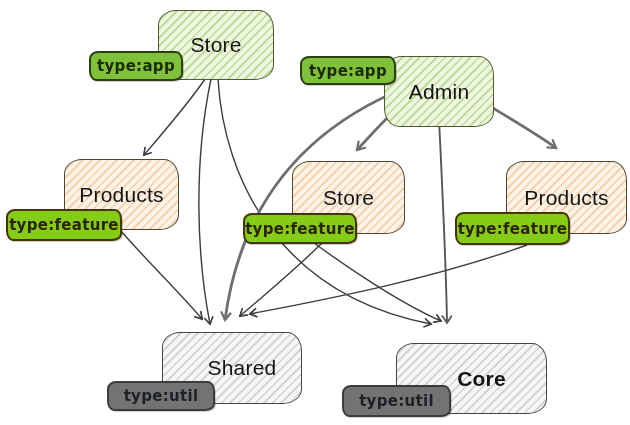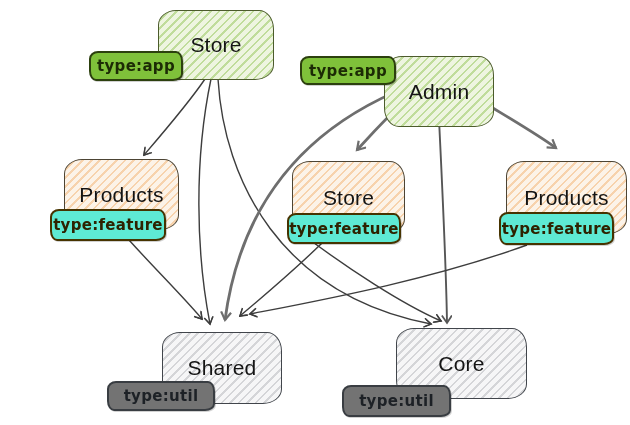--- a/index.html
+++ b/index.html
@@ -15,30 +15,30 @@
       repeating-linear-gradient(135deg, rgba(154,200,98,.55) 0 1.8px, rgba(0,0,0,0) 1.8px 6px),
       #eef5e0;
       border-color:#4c5b2c;}
   .node.feature{background:
       repeating-linear-gradient(135deg, rgba(242,178,113,.5) 0 1.8px, rgba(0,0,0,0) 1.8px 6px),
       #fcf3e8;
       border-color:#4c4434;text-align:right;}
   .node.util{background:
       repeating-linear-gradient(135deg, rgba(150,152,158,.35) 0 1.8px, rgba(0,0,0,0) 1.8px 6px),
       #f6f6f7;
-      border-color:#41454b;}
+      border-color:#41454b;padding-left:20px;}
 
   .badge{position:absolute;display:flex;align-items:center;justify-content:center;
          border:2px solid #2e3512;
          border-radius:9px 7px 10px 7px / 8px 10px 7px 10px;
          font-family:"DejaVu Sans", sans-serif;
          font-weight:bold;font-size:15px;letter-spacing:.3px;
          box-shadow:1px 1px 0 rgba(0,0,0,.18);}
   .badge.app{background:#7fc13a;border-color:#2c400e;color:#1c2b05;}
-  .badge.feature{background:#5eead4;border-color:#463300;color:#2e2200;margin-left:44px;}
+  .badge.feature{background:#84cc16;border-color:#463300;color:#2e2200;}
   .badge.util{background:#737373;border-color:#393d42;color:#1d2126;}
 
   .e-thin{stroke:#3d3d3d;stroke-width:1.4;fill:none;}
   .e-mid{stroke:#565656;stroke-width:1.9;fill:none;}
   .e-thick{stroke:#6e6e6e;stroke-width:2.8;fill:none;}
 </style>
 </head>
 <body>
 
 <div id="stage">
@@ -82,21 +82,21 @@
   </div>
   <div class="node feature" style="left:292px;top:161px;width:111px;height:71px;">
     <span>Store</span>
   </div>
   <div class="node feature" style="left:506px;top:161px;width:119px;height:71px;">
     <span>Products</span>
   </div>
   <div class="node util" style="left:162px;top:332px;width:118px;height:70px;">
     <span>Shared</span>
   </div>
-  <div class="node util" style="left:396px;top:328px;width:129px;height:69px;">
+  <div class="node util" style="left:396px;top:343px;width:129px;height:69px;font-weight:bold;">
     <span>Core</span>
   </div>
 
   <div class="badge app" style="left:89px;top:51px;width:90px;height:26px;">
     <span>type:app</span>
   </div>
   <div class="badge app" style="left:300px;top:56px;width:92px;height:25px;">
     <span>type:app</span>
   </div>
   <div class="badge feature" style="left:6px;top:209px;width:112px;height:28px;">

